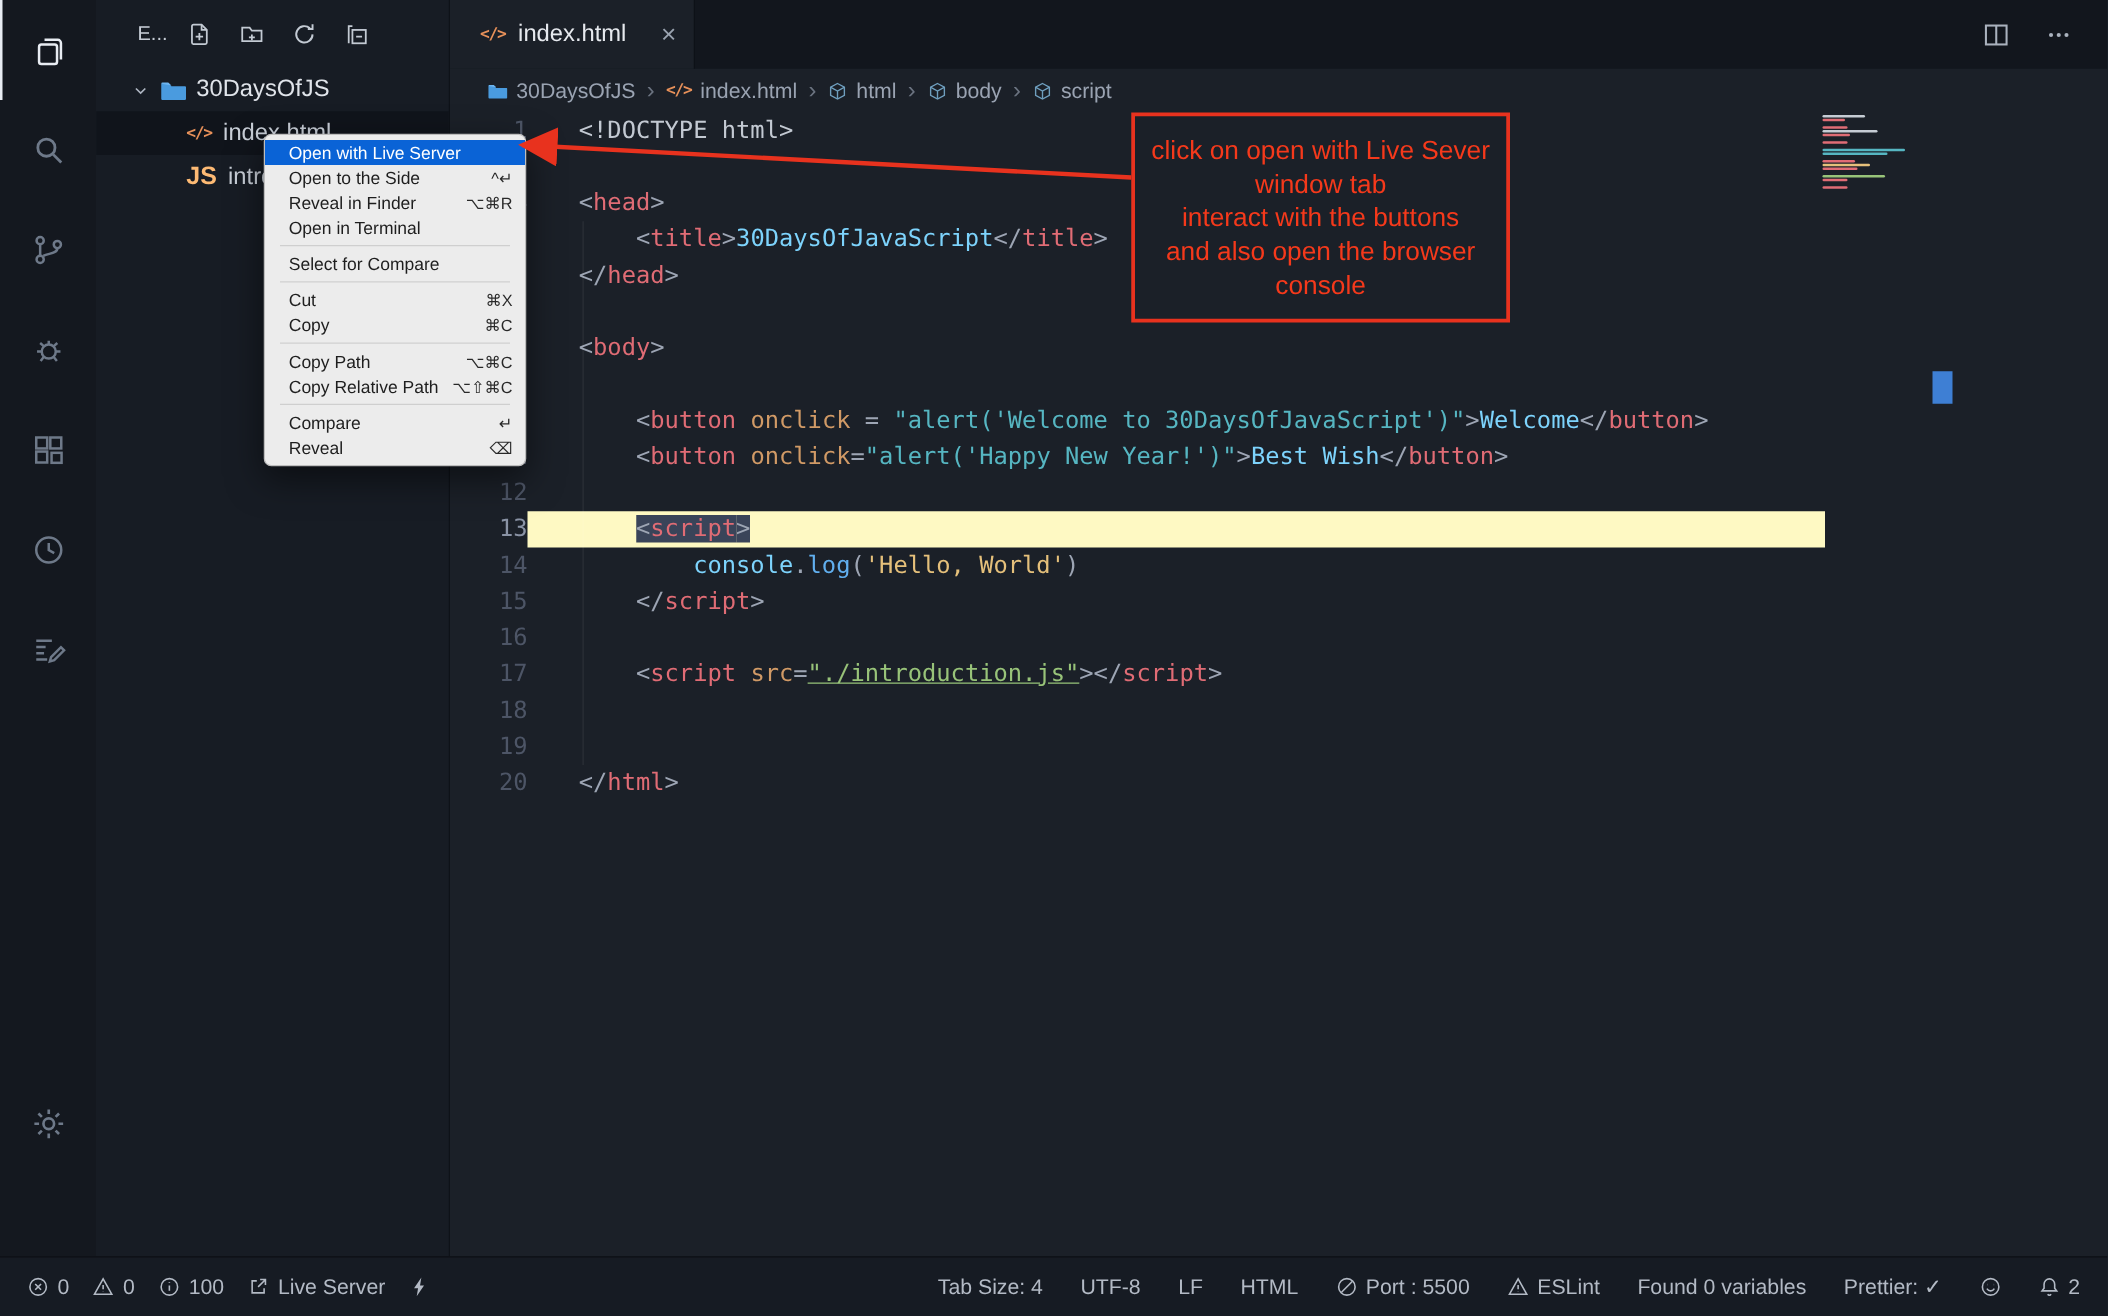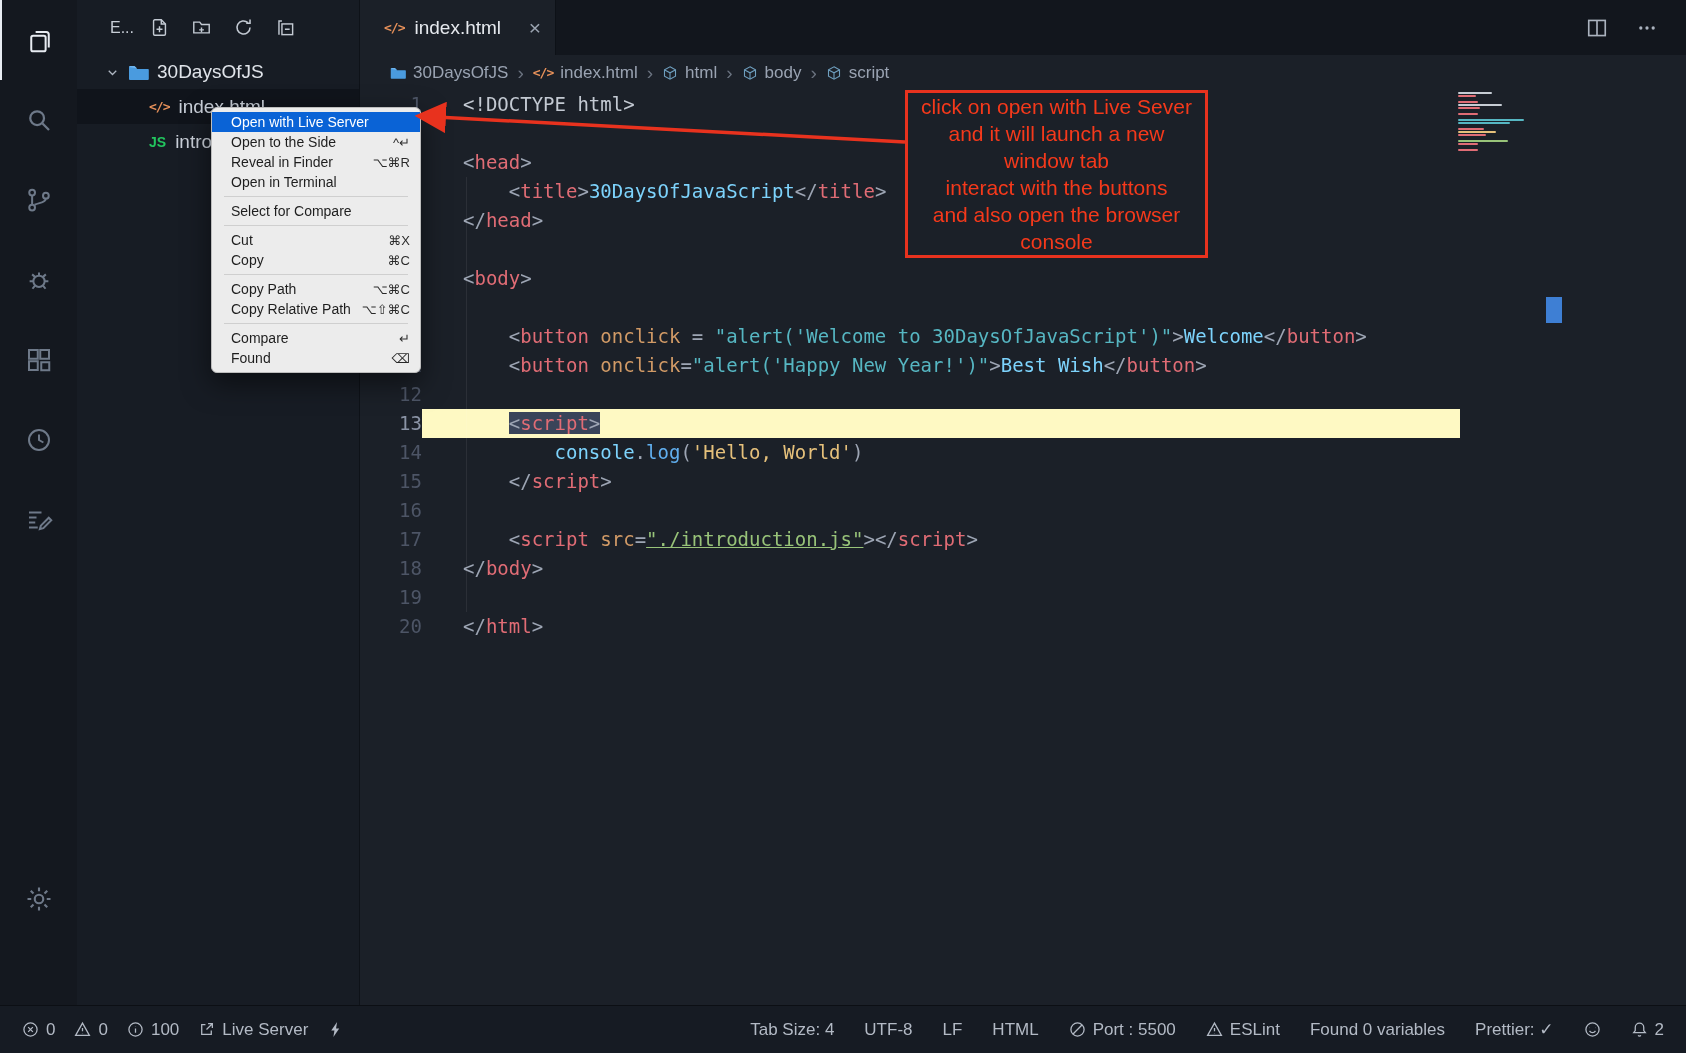--- a/index.html
+++ b/index.html
@@ -32,21 +32,21 @@
   .tabbar{height:55px;background:#12161d;display:flex;align-items:stretch}
   .tab{width:196px;background:#1b2028;display:flex;align-items:center;gap:10px;padding:0 14px 0 24px;font-size:19px;color:#e6e9ee;border-right:1px solid #0d1117;cursor:pointer}
   .tab-close{margin-left:auto;color:#9aa3b0;font-size:21px;cursor:pointer}
   .tab-actions{margin-left:auto;display:flex;align-items:center;gap:28px;padding-right:28px;color:#aab2be}
   .tab-actions svg{width:22px;height:22px;display:block;cursor:pointer}
   .breadcrumbs{height:35px;display:flex;align-items:center;gap:9px;padding-left:30px;font-size:17px;color:#9aa3b2}
   .bc-item{display:flex;align-items:center;gap:7px;cursor:pointer}
   .bc-sep{color:#6b7380;font-size:19px}
   .ic{display:inline-flex}.ic svg{width:16px;height:16px;display:block}
   .codeic{color:#e8915a;font-family:"DejaVu Sans Mono",monospace;font-weight:bold;font-size:13px;letter-spacing:-1px}
-  .jsic{color:#22c55e;font-weight:bold;font-size:14px}
+  .jsic{color:#fdba74;font-weight:bold;font-size:20px}
 
   .editor{position:absolute;top:90px;left:0;right:0;bottom:0;font-family:"DejaVu Sans Mono","Liberation Mono",monospace;font-size:19px}
   .line{display:flex;height:29px;line-height:29px;white-space:pre}
   .num{width:62px;text-align:right;color:#4d5566;flex:none;user-select:none}
   .lbody{padding-left:41px;flex:1;margin-right:226px}
   .line.cur .lbody{background:#fef9c3}
   .line.cur .num{color:#8a93a5}
   .tok.p{color:#9da5b4}
   .tok.tag{color:#e06c75}
   .tok.attr{color:#d19a66}
@@ -293,21 +293,21 @@
           <div class="line"><span class="num">8</span><span class="lbody"><span class="tok p">&lt;</span><span class="tok tag">body</span><span class="tok p">&gt;</span></span></div>
           <div class="line"><span class="num">9</span><span class="lbody"></span></div>
           <div class="line"><span class="num">10</span><span class="lbody"><span class="tok ws">    </span><span class="tok p">&lt;</span><span class="tok tag">button</span><span class="tok ws"> </span><span class="tok attr">onclick</span><span class="tok p"> = </span><span class="tok str">"alert('Welcome to 30DaysOfJavaScript')"</span><span class="tok p">&gt;</span><span class="tok w">Welcome</span><span class="tok p">&lt;/</span><span class="tok tag">button</span><span class="tok p">&gt;</span></span></div>
           <div class="line"><span class="num">11</span><span class="lbody"><span class="tok ws">    </span><span class="tok p">&lt;</span><span class="tok tag">button</span><span class="tok ws"> </span><span class="tok attr">onclick</span><span class="tok p">=</span><span class="tok str">"alert('Happy New Year!')"</span><span class="tok p">&gt;</span><span class="tok w">Best Wish</span><span class="tok p">&lt;/</span><span class="tok tag">button</span><span class="tok p">&gt;</span></span></div>
           <div class="line"><span class="num">12</span><span class="lbody"></span></div>
           <div class="line cur"><span class="num">13</span><span class="lbody"><span class="tok ws">    </span><span class="tok p hl">&lt;</span><span class="tok tag hl">script</span><span class="tok p hl">&gt;</span></span></div>
           <div class="line"><span class="num">14</span><span class="lbody"><span class="tok ws">        </span><span class="tok w">console</span><span class="tok p">.</span><span class="tok fn">log</span><span class="tok p">(</span><span class="tok ystr">'Hello, World'</span><span class="tok p">)</span></span></div>
           <div class="line"><span class="num">15</span><span class="lbody"><span class="tok ws">    </span><span class="tok p">&lt;/</span><span class="tok tag">script</span><span class="tok p">&gt;</span></span></div>
           <div class="line"><span class="num">16</span><span class="lbody"></span></div>
           <div class="line"><span class="num">17</span><span class="lbody"><span class="tok ws">    </span><span class="tok p">&lt;</span><span class="tok tag">script</span><span class="tok ws"> </span><span class="tok attr">src</span><span class="tok p">=</span><span class="tok link u">"./introduction.js"</span><span class="tok p">&gt;</span><span class="tok p">&lt;/</span><span class="tok tag">script</span><span class="tok p">&gt;</span></span></div>
-          <div class="line"><span class="num">18</span><span class="lbody"><span class="tok p">&lt;/</span><span class="tok tag">body</span><span class="tok p">&gt;</span></span></div>
+          <div class="line"><span class="num">18</span></div>
           <div class="line"><span class="num">19</span><span class="lbody"></span></div>
           <div class="line"><span class="num">20</span><span class="lbody"><span class="tok p">&lt;/</span><span class="tok tag">html</span><span class="tok p">&gt;</span></span></div>
         </div>
       <div class="minimap" id="minimap">
           <div class="mm-row" style="width:34px;background:#c6ccd4"></div>
           <div class="mm-row" style="width:18px;background:#e06c75"></div>
           <div class="mm-row" style="width:0px;background:transparent"></div>
           <div class="mm-row" style="width:20px;background:#e06c75"></div>
           <div class="mm-row" style="width:44px;background:#c6ccd4"></div>
           <div class="mm-row" style="width:22px;background:#e06c75"></div>
@@ -473,29 +473,28 @@
       <div class="menu-item">
         <span class="mi-label">Copy Relative Path</span>
         <span class="mi-key">⌥⇧⌘C</span>
       </div>
       <div class="menu-sep"></div>
       <div class="menu-item">
         <span class="mi-label">Compare</span>
         <span class="mi-key">↵</span>
       </div>
       <div class="menu-item">
-        <span class="mi-label">Found</span>
+        <span class="mi-label">Reveal</span>
         <span class="mi-key">⌫</span>
       </div>
     </div>
 
   <div class="annotation-box">
     <div id="ann">
         <div class="ann-line">click on open with Live Sever</div>
-        <div class="ann-line">and it will launch a new</div>
         <div class="ann-line">window tab</div>
         <div class="ann-line">interact with the buttons</div>
         <div class="ann-line">and also open the browser</div>
         <div class="ann-line">console</div>
       </div>
   </div>
 
   <svg class="arrow" viewBox="0 0 520 70">
     <defs>
       <marker id="ah" markerWidth="9" markerHeight="9" refX="8" refY="4.5" orient="auto">

